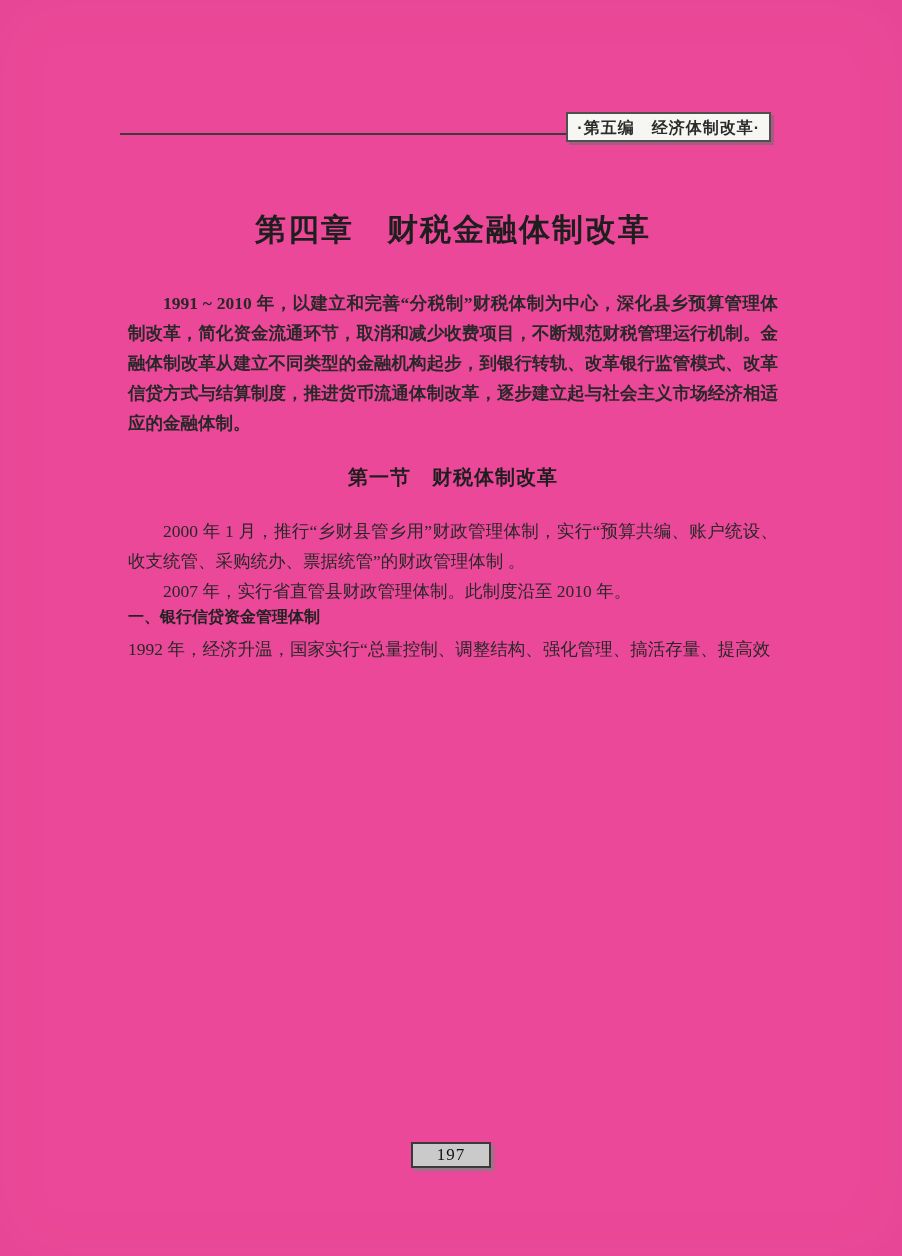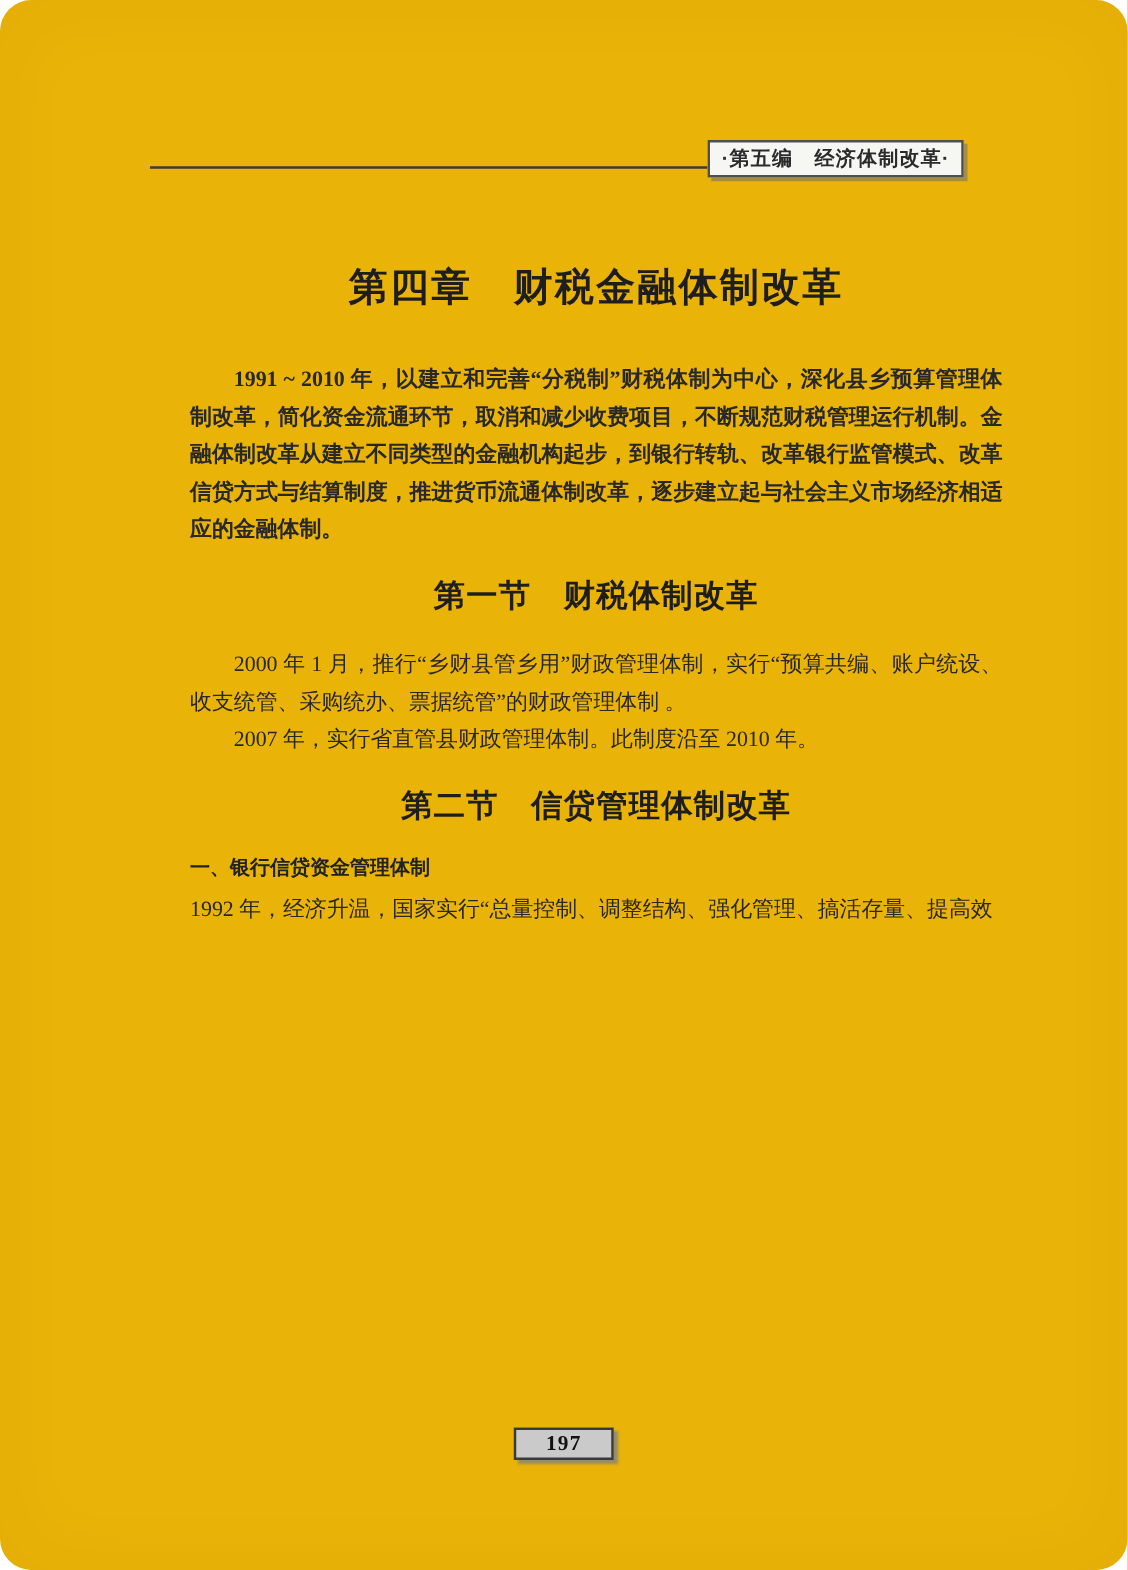--- a/index.html
+++ b/index.html
@@ -6,23 +6,22 @@
   body {
     width: 902px; height: 1256px;
     background: #ffffff;
     position: relative;
     font-family: "Liberation Serif", "DejaVu Serif", serif;
     color: #262626;
     overflow: hidden;
   }
   .page {
     position: absolute; inset: 0;
-    background: #eab308;
+    background: #ec4899;
     box-shadow: inset 0 0 70px rgba(0,0,0,0.035);
-    border-radius: 25px;
   }
   
   .header-row {
     position: absolute; top: 112px; left: 120px; right: 131px; height: 30px;
   }
   .header-rule {
     position: absolute; left: 0; bottom: 7px;
     width: calc(100% - 172px);
     border-bottom: 2px solid #3c3c3c;
   }
@@ -32,42 +31,42 @@
     padding: 3px 9px 0 9px;
     border: 2px solid #4f4f4f;
     background: #f6f6f3;
     box-shadow: 3px 3px 0 rgba(110,110,110,0.55);
     font-family: "Liberation Sans", "DejaVu Sans", sans-serif;
     font-weight: bold; font-size: 16px; line-height: 22px;
     letter-spacing: 1px; white-space: nowrap; color: #2b2b2b;
   }
   
   .content {
-    position: absolute; top: 0; left: 128px; width: 650px; margin-left: 24px;
+    position: absolute; top: 0; left: 128px; width: 650px;
   }
   .chapter-title {
     margin: 208px 0 0 0;
     font-family: "Liberation Sans", "DejaVu Sans", sans-serif;
     font-size: 31px; line-height: 44px; font-weight: bold;
     text-align: center; color: #1e1e1e;
     letter-spacing: 2px;
   }
   .body-text p {
     margin: 0;
     font-size: 17.5px; line-height: 30px;
     text-align: justify;
     text-indent: 2em;
     color: #282828;
   }
   .body-text p.no-indent { text-indent: 0; }
   .body-text p.intro { margin-top: 36px; font-weight: bold; }
   .section-heading {
     margin: 22px 0;
     font-family: "Liberation Sans", "DejaVu Sans", sans-serif;
-    font-size: 25px; line-height: 34px; font-weight: bold;
+    font-size: 20px; line-height: 34px; font-weight: bold;
     text-align: center; color: #1e1e1e;
     letter-spacing: 1px;
   }
   .subsection-heading {
     margin: 0 0 6px 0;
     font-family: "Liberation Sans", "DejaVu Sans", sans-serif;
     font-size: 16px; line-height: 22px; font-weight: bold;
     color: #222222;
   }
   
@@ -75,21 +74,21 @@
     position: absolute; top: 1142px; left: 0; width: 100%;
     text-align: center;
   }
   .page-num {
     display: inline-block;
     background: #cacaca;
     border: 2px solid #3a3a3a;
     box-shadow: 3px 3px 2px rgba(130,130,130,0.8);
     padding: 0 24px;
     font-family: "Liberation Serif", "DejaVu Serif", serif;
-    font-weight: bold; font-size: 17px; line-height: 22px;
+    font-weight: normal; font-size: 17px; line-height: 22px;
     color: #111111; letter-spacing: 1px;
   }
 </style>
 </head>
 <body>
 
 <div class="page">
 
   <div class="header-row">
     <div class="header-rule"></div>
@@ -102,21 +101,20 @@
     <h1 class="chapter-title">第四章　财税金融体制改革</h1>
 
     <div class="body-text">
       <p class="intro">1991 ~ 2010 年，以建立和完善“分税制”财税体制为中心，深化县乡预算管理体制改革，简化资金流通环节，取消和减少收费项目，不断规范财税管理运行机制。金融体制改革从建立不同类型的金融机构起步，到银行转轨、改革银行监管模式、改革信贷方式与结算制度，推进货币流通体制改革，逐步建立起与社会主义市场经济相适应的金融体制。</p>
 
       <h2 class="section-heading">第一节　财税体制改革</h2>
 
       <p>2000 年 1 月，推行“乡财县管乡用”财政管理体制，实行“预算共编、账户统设、收支统管、采购统办、票据统管”的财政管理体制 。</p>
       <p>2007 年，实行省直管县财政管理体制。此制度沿至 2010 年。</p>
 
-      <h2 class="section-heading">第二节　信贷管理体制改革</h2>
 
       <h3 class="subsection-heading">一、银行信贷资金管理体制</h3>
 
       <p class="no-indent">1992 年，经济升温，国家实行“总量控制、调整结构、强化管理、搞活存量、提高效</p>
     </div>
   </div>
 
   <div class="footer">
     <span class="page-num">197</span>
   </div>

